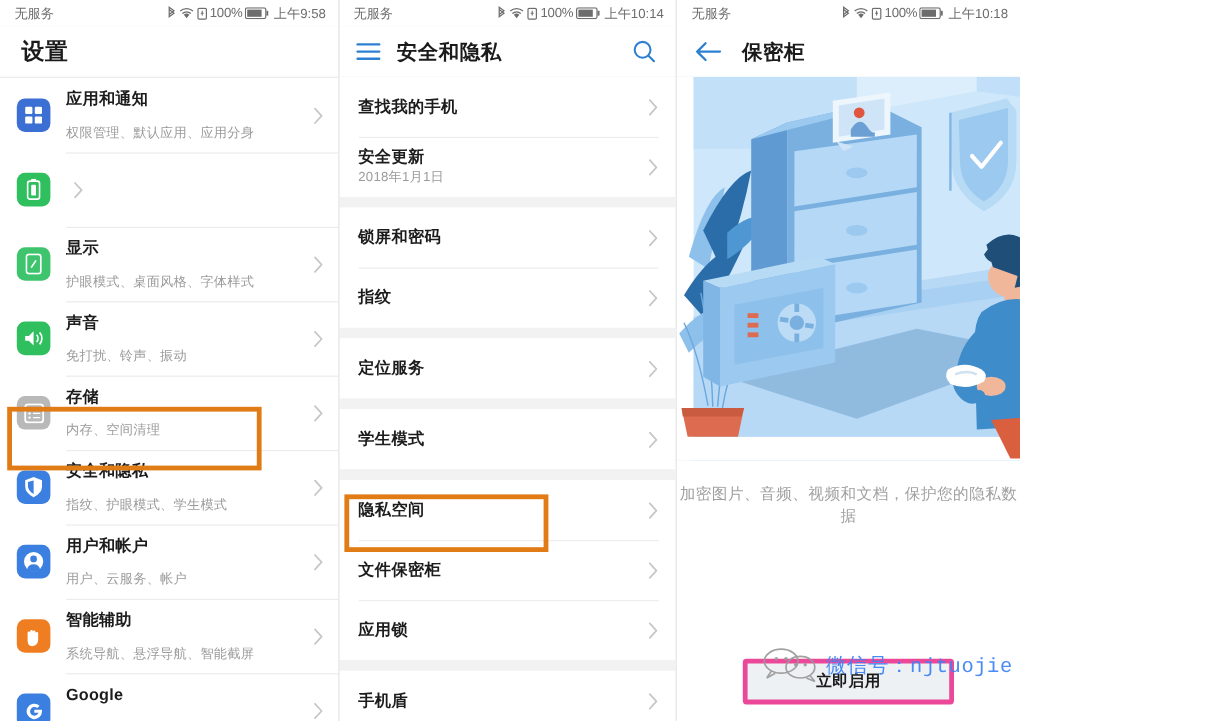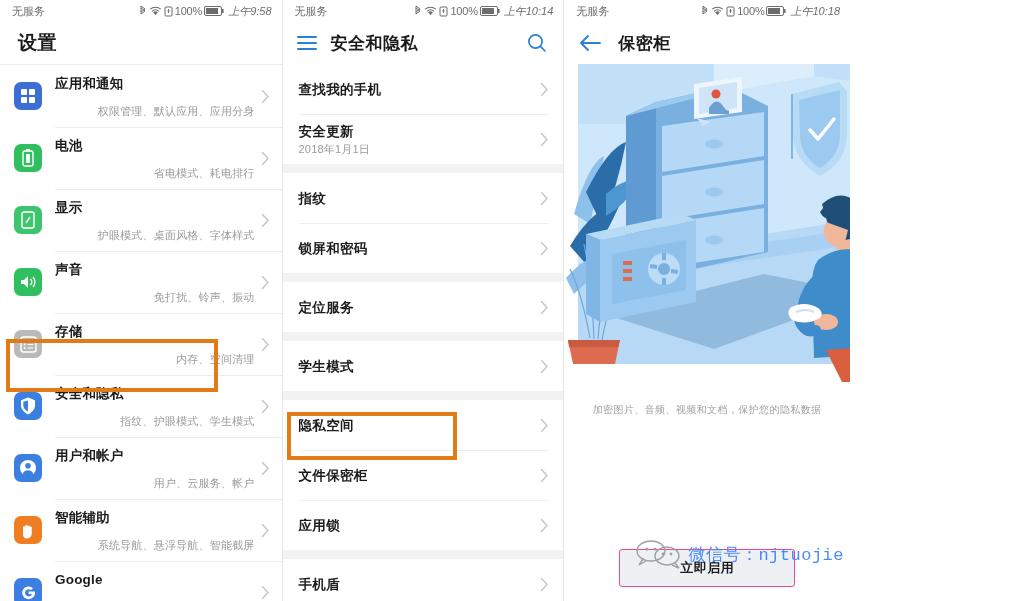--- a/index.html
+++ b/index.html
@@ -21,21 +21,21 @@
     display: flex; align-items: center;
     padding: 0 10px 0 12px;
     font-size: 11px; color: #6d6d6d;
     background: #ffffff;
   }
   .statusbar .carrier { flex: 0 0 auto; }
   .statusbar .spacer { flex: 1 1 auto; }
   .sb-icons { display: flex; align-items: center; gap: 2px; }
   .sb-icons svg { display: block; }
   .sb-pct { font-size: 11px; color:#6d6d6d; letter-spacing:-0.2px; }
-  .sb-time { font-size: 11px; color: #6d6d6d; margin-left: 4px; font-style: italic; }
+  .sb-time { font-size: 11px; color: #6d6d6d; margin-left: 4px; }
 
   
   .titlebar {
     height: 42px; background: #ffffff;
     display: flex; align-items: center;
     padding: 0 14px;
   }
   .titlebar.plain { padding-left: 18px; }
   .title-text { font-size: 19px; color: #1b1b1b; font-weight: bold; letter-spacing: .5px; }
   .title-text.med { font-size: 17px; }
@@ -56,21 +56,21 @@
     background: #ffffff;
   }
   .row + .row::before {
     content:""; position:absolute; left:55px; right:0; top:0;
     height:1px; background:#ececec;
   }
   .row .ico { width: 28px; height: 28px; border-radius: 7px; flex:0 0 auto; margin-right: 13px;
               display:flex; align-items:center; justify-content:center; }
   .row .txt { flex:1 1 auto; min-width:0; }
   .row .t1 { font-size: 13.5px; color: #1c1c1c; font-weight: bold; line-height: 17px; letter-spacing:.2px;}
-  .row .t2 { font-size: 11px; color: #9b9b9b; line-height: 15px; margin-top:12px; letter-spacing:.2px;text-align:right;}
+  .row .t2 { font-size: 11px; color: #9b9b9b; line-height: 15px; margin-top:12px; letter-spacing:.2px;}
   .chev { width:9px; height:15px; flex:0 0 auto; margin-left:6px;}
   .topline { height:1px; background:#ececec; }
 
   
   .hl-box {
     position: absolute;
     border: 4px solid #e07b15;
     pointer-events: none;
     z-index: 5;
   }
@@ -89,30 +89,30 @@
   }
   .srow .stxt { flex:1 1 auto; min-width:0; }
   .srow .s1 { font-size:13.5px; color:#1c1c1c; font-weight:bold; line-height:18px; letter-spacing:.3px;}
   .srow .s2 { font-size:11px; color:#9b9b9b; line-height:15px; margin-top:1px; letter-spacing:.2px;}
   .chev-sm { width:9px; height:15px; flex:0 0 auto; }
 
   
   .hero { position: relative; width: 341px; height: 320px; background:#cfe7fa; overflow:hidden; }
   .hero svg { display:block; }
   .hero-caption {
-    text-align:center; font-size:10px; color:#a0a0a0;
+    text-align:center; font-size:13px; color:#a0a0a0;
     margin-top: 19px; letter-spacing:.4px;
   }
   .cta-wrap { position:absolute; left:0; right:0; bottom: 14px; display:flex; justify-content:center; }
   .cta {
     width: 176px; height: 38px; border-radius: 3px;
     background: #eef1f3; color:#1b1b1b;
     font-size: 13px; font-weight:bold; letter-spacing:.5px;
     display:flex; align-items:center; justify-content:center;
-    border: 1px solid #ec4899;
+    border: 4px solid #ec4899;
   }
   .watermark {
     position:absolute; right: 6px; bottom: 32px;
     display:flex; align-items:center; gap:7px;
     color:#8d8d8d; opacity:.92; z-index: 9;
     pointer-events:none;
   }
   .watermark .wm-text {
     font-size: 17px; letter-spacing:.5px; color:#3b82f6;
     font-family: Liberation Mono, monospace;
@@ -176,24 +176,20 @@
             </svg></span>
         </div>
         <div class="row">
           <span class="ico" style="background:#2fbf5f">
             <svg width="12" height="18" viewBox="0 0 12 18">
               <rect x="4" y="0" width="4" height="2" fill="#fff"></rect>
               <rect x="1" y="2" width="10" height="15" rx="2" stroke="#fff" stroke-width="1.4" fill="none"></rect>
               <rect x="4" y="5" width="4" height="9" rx="1" fill="#fff"></rect>
             </svg>
           </span>
-          <span class="txt">
-       <span class="t1">电池</span>
-       <span class="t2" style="display:block">省电模式、耗电排行</span>
-     </span>
           <span class="chev"><svg width="9" height="15" viewBox="0 0 9 15">
               <path d="M1.5 1.5L7 7.5l-5.5 6" stroke="#c7c7c7" stroke-width="1.5" fill="none" stroke-linecap="round" stroke-linejoin="round"></path>
             </svg></span>
         </div>
         <div class="row">
           <span class="ico" style="background:#3ec46d">
             <svg width="14" height="18" viewBox="0 0 14 18">
               <rect x="1" y="1" width="12" height="16" rx="2" stroke="#fff" stroke-width="1.4" fill="none"></rect>
               <path d="M5 12 L9 6" stroke="#fff" stroke-width="1.4"></path>
             </svg>
@@ -362,28 +358,28 @@
          <span class="s1">安全更新</span><span class="s2" style="display:block">2018年1月1日</span></span>
             <span class="chev-sm"><svg width="9" height="15" viewBox="0 0 9 15">
                 <path d="M1.5 1.5L7 7.5l-5.5 6" stroke="#c7c7c7" stroke-width="1.5" fill="none" stroke-linecap="round" stroke-linejoin="round"></path>
               </svg></span>
           </div>
         </div>
         <div class="gap"></div>
         <div class="grp">
           <div class="srow">
             <span class="stxt">
+         <span class="s1">锁屏和密码</span></span>
+            <span class="chev-sm"><svg width="9" height="15" viewBox="0 0 9 15">
+                <path d="M1.5 1.5L7 7.5l-5.5 6" stroke="#c7c7c7" stroke-width="1.5" fill="none" stroke-linecap="round" stroke-linejoin="round"></path>
+              </svg></span>
+          </div>
+          <div class="srow">
+            <span class="stxt">
          <span class="s1">指纹</span></span>
-            <span class="chev-sm"><svg width="9" height="15" viewBox="0 0 9 15">
-                <path d="M1.5 1.5L7 7.5l-5.5 6" stroke="#c7c7c7" stroke-width="1.5" fill="none" stroke-linecap="round" stroke-linejoin="round"></path>
-              </svg></span>
-          </div>
-          <div class="srow">
-            <span class="stxt">
-         <span class="s1">锁屏和密码</span></span>
             <span class="chev-sm"><svg width="9" height="15" viewBox="0 0 9 15">
                 <path d="M1.5 1.5L7 7.5l-5.5 6" stroke="#c7c7c7" stroke-width="1.5" fill="none" stroke-linecap="round" stroke-linejoin="round"></path>
               </svg></span>
           </div>
         </div>
         <div class="gap"></div>
         <div class="grp">
           <div class="srow">
             <span class="stxt">
          <span class="s1">定位服务</span></span>

